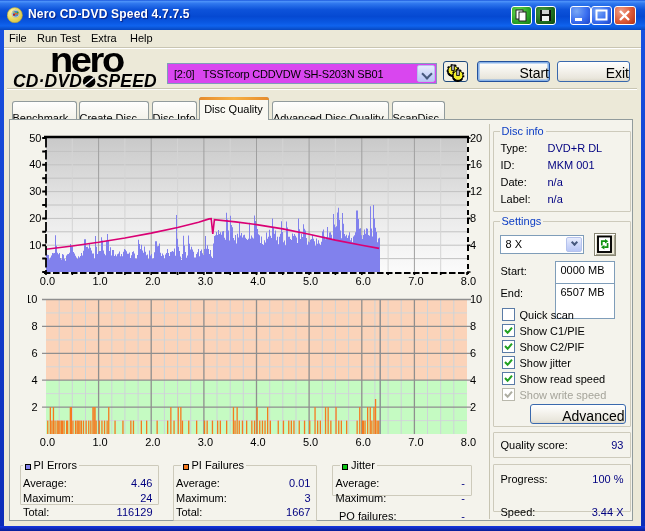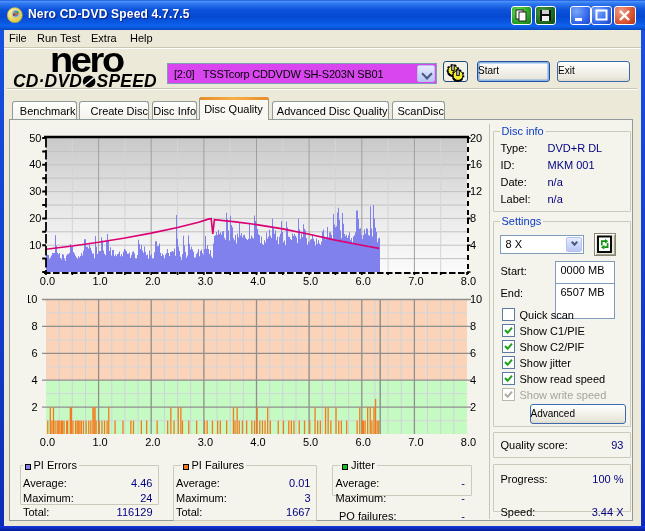--- a/index.html
+++ b/index.html
@@ -27,28 +27,28 @@
 
 #logo1{position:absolute;left:50px;top:41px;font-size:38px;font-weight:bold;letter-spacing:-2.4px;color:#000;transform:scaleY(0.92);transform-origin:left top}
 #logo2{position:absolute;left:13px;top:71px;font-size:18px;font-weight:bold;font-style:italic;letter-spacing:0.2px;color:#000;white-space:nowrap;transform:scaleX(0.97);transform-origin:left top}
 #combo{position:absolute;left:167px;top:63px;width:270px;height:21px;border:1px solid #7f9db9;background:#d946ef}
 #combo .ct{position:absolute;left:6px;top:4px;white-space:nowrap;letter-spacing:-0.2px}
 #combo .ca{position:absolute;right:1px;top:1px;width:18px;height:17px;border:1px solid #b5c2ec;border-radius:2px;
  background:linear-gradient(180deg,#e8edfd,#ccd6f9 55%,#b9c7f6);}
 #combo .ca:after{content:"";position:absolute;left:4.5px;top:3.5px;width:6px;height:6px;border-right:2.2px solid #46587e;border-bottom:2.2px solid #46587e;transform:rotate(45deg)}
 .xpbtn{position:absolute;border:1px solid #3a69ad;border-radius:3px;
  background:linear-gradient(180deg,#ffffff,#f4f2ec 45%,#e9e6dc 85%,#dcd8ca);
- color:#000;text-align:left;font-size:10px}
+ color:#000;text-align:right;font-size:14px}
 #iconbtn{left:443px;top:61px;width:25px;height:21px;border:1.5px solid #1f4a7e;background:#f3f1e6}
 #startbtn{left:477px;top:61px;width:73px;height:21px;padding-top:3px;box-shadow:inset 0 0 0 1.6px #88b2e8;border-color:#23519c}
 #exitbtn{left:557px;top:61px;width:73px;height:21px;padding-top:3px}
 #tdiv{position:absolute;left:7px;top:88px;width:630px;height:2px;border-top:1px solid #c9c5b2;border-bottom:1px solid #fff}
 
 .tab{position:absolute;top:101px;height:30px;border:1px solid #919b9c;border-bottom:none;border-radius:3px 3px 0 0;
- background:linear-gradient(180deg,#fefefd,#f3f2ea 60%,#e8e5d9);text-align:right;padding-top:3px;color:#000}
+ background:linear-gradient(180deg,#fefefd,#f3f2ea 60%,#e8e5d9);text-align:left;padding-top:10px;color:#000}
 #tabsel{position:absolute;left:198.5px;top:97px;width:70px;height:23px;border:1px solid #919b9c;border-bottom:none;border-radius:3px 3px 0 0;
  background:#f9f8f2;text-align:center;padding-top:5px;z-index:5}
 #tabsel:before{content:"";position:absolute;left:-1px;top:-1px;right:-1px;height:3px;border-radius:3px 3px 0 0;
  background:linear-gradient(90deg,#e68b2c,#f6b044 50%,#e68b2c)}
 #body{position:absolute;left:9px;top:119px;width:624px;height:402px;background:#f4f3ec;border:1px solid #919b9c}
 #vsep{position:absolute;left:489px;top:124px;width:1px;height:395px;background:#c7c4b2}
 
 .gb{position:absolute;border:1px solid #cdcabb;border-radius:1px}
 .gb .cap{position:absolute;left:6px;top:-7px;background:#f4f3ec;padding:0 2px;white-space:nowrap}
 .gb .capL{left:2px}

